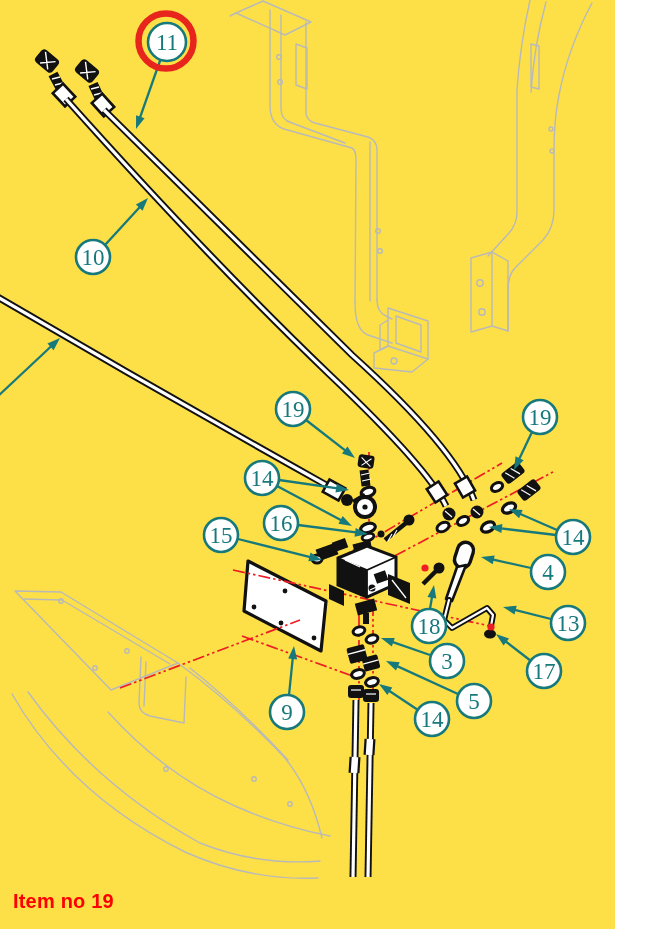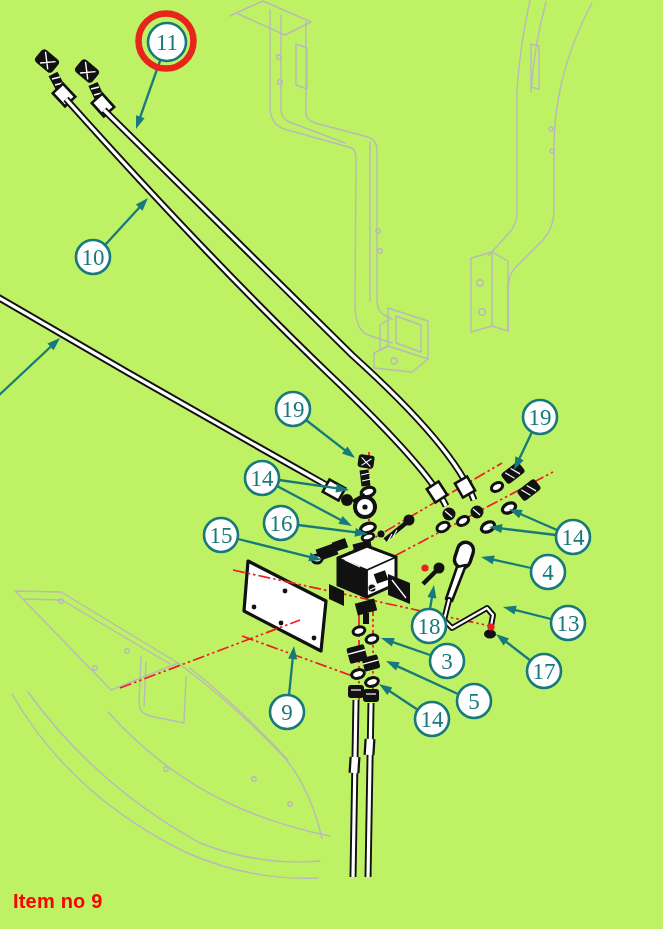--- a/index.html
+++ b/index.html
@@ -1,16 +1,16 @@
 <!DOCTYPE html>
 <html><head>
 <meta charset="utf-8">
 <style>
   html,body{margin:0;padding:0;background:#ffffff;}
-  .stage{position:relative;width:663px;height:929px;background:#bef264;overflow:hidden;
+  .stage{position:relative;width:615px;height:929px;background:#fde047;overflow:hidden;
          font-family:"Liberation Sans",sans-serif;}
   .stage svg{position:absolute;left:0;top:0;}
   .caption{position:absolute;left:13px;top:890px;font-family:"Liberation Sans",sans-serif;
            font-weight:bold;font-size:20px;color:#fe0000;letter-spacing:0.2px;}
   .callout-num{font-family:"Liberation Serif",serif;}
 </style>
 </head>
 <body>
 
 <div class="stage">
@@ -359,14 +359,14 @@
           <circle cx="287" cy="712" r="17" fill="#ffffff" stroke="#17797b" stroke-width="2.6"></circle>
           <text x="287" y="719.5" fill="#17797b" font-size="23" text-anchor="middle" class="callout-num">9</text>
         </g>
         <g>
           <line x1="-4" y1="398" x2="54.16370236687932" y2="343.47152903105064" stroke="#17797b" stroke-width="2.3"></line>
           <polygon points="60,338 53.59375142614488,350.1741520940877 47.43828126621291,343.60831725682687" fill="#17797b"></polygon>
         </g>
       </g>
 </svg>
 
-<div class="caption" style="color: rgb(254, 0, 0);">Item no 9</div>
+<div class="caption" style="color: rgb(254, 0, 0);">Item no 19</div>
 </div>
 
 </body></html>

